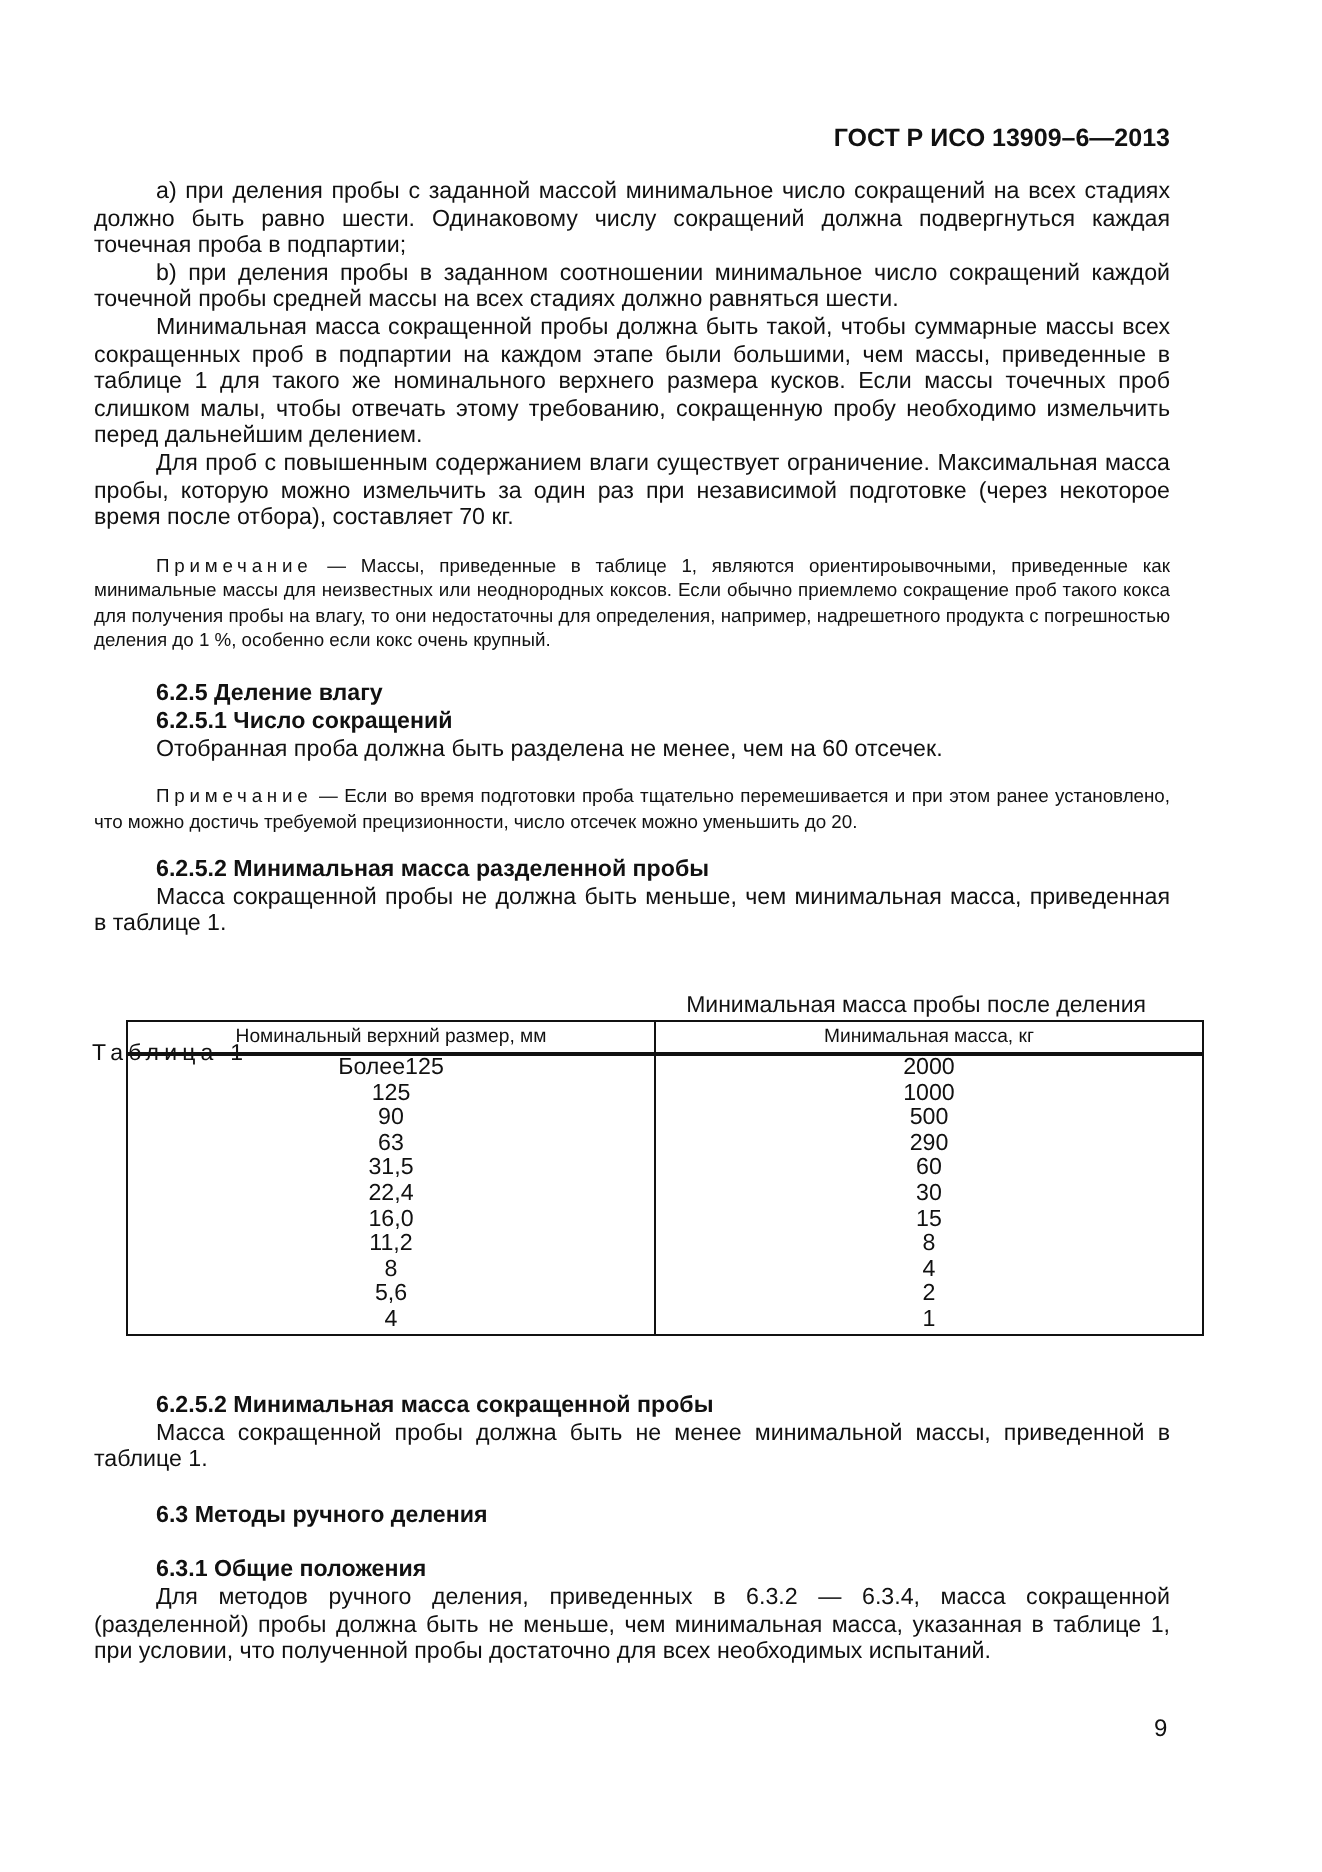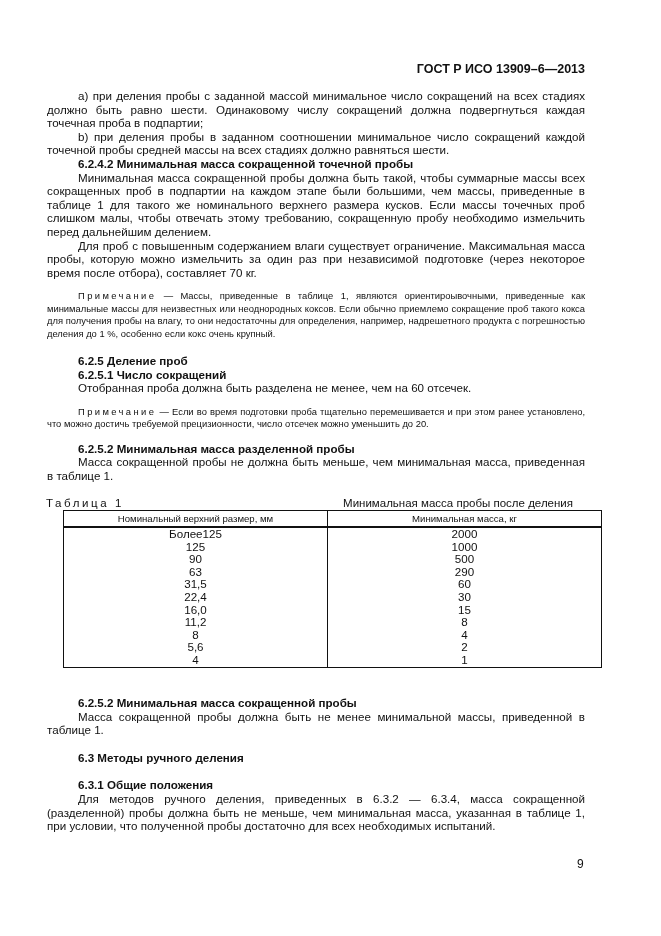--- a/index.html
+++ b/index.html
@@ -19,21 +19,21 @@
   .h { margin: 0; padding-left: 31px; font-weight: bold; }
   .note {
     margin: 0; text-indent: 31px; font-size: 9.4px; line-height: 12.4px; text-align: justify;
   }
   .spaced { letter-spacing: 2.4px; }
   .gap-s { height: 11px; }
   .gap-m { height: 14px; }
   .table-caption {
     position: absolute; left: 46px; top: 497px; width: 539px; font-size: 11.5px;
   }
-  .table-caption .left { position: absolute; left: 0; letter-spacing: 2.6px; }
+  .table-caption .left { position: absolute; left: 0; letter-spacing: 2.6px; margin-top: 24px; }
   .table-caption .right { position: absolute; right: 12px; margin-left: 48px; }
   table.data-table {
     position: absolute; left: 46px; top: 510px; width: 539px;
     border-collapse: collapse; font-size: 11.6px; margin-left: 17px;
   }
   table.data-table th {
     font-weight: normal; font-size: 9.6px; height: 15px;
     border-top: 1.2px solid #111; border-bottom: 2.4px solid #111;
     border-left: 1.6px solid #111; border-right: 1.6px solid #111;
     padding: 0; text-align: center;
@@ -47,27 +47,26 @@
   .page-number { position: absolute; left: 577px; top: 857px; font-size: 12px; }
 </style>
 </head>
 <body>
 
 <div class="doc-header">ГОСТ Р ИСО 13909–6—2013</div>
 
 <div class="body-text" style="top:89px;">
   <p class="p">а) при деления пробы с заданной массой минимальное число сокращений на всех  стадиях должно быть равно шести. Одинаковому числу сокращений  должна подвергнуться  каждая точечная проба в подпартии;</p>
   <p class="p">b) при деления пробы в заданном соотношении минимальное число сокращений каждой точечной пробы средней массы на всех стадиях должно равняться шести.</p>
-  <p class="h">6.2.4.2 Минимальная масса сокращенной точечной пробы</p>
   <p class="p">Минимальная масса сокращенной пробы должна быть такой, чтобы суммарные массы всех сокращенных проб в подпартии на каждом этапе были большими, чем массы, приведенные в таблице 1 для такого же номинального верхнего размера кусков. Если массы точечных проб слишком малы, чтобы отвечать этому требованию, сокращенную пробу необходимо измельчить перед дальнейшим делением.</p>
   <p class="p">Для проб с повышенным содержанием влаги существует ограничение. Максимальная масса пробы, которую можно измельчить за один раз при  независимой подготовке (через некоторое время после отбора), составляет 70 кг.</p>
   <div class="gap-s"></div>
   <p class="note"><span class="spaced">Примечание</span><span> — Массы, приведенные в таблице 1, являются ориентироывочными, приведенные как минимальные массы для неизвестных или неоднородных коксов. Если обычно приемлемо сокращение проб такого кокса для получения пробы на влагу, то они  недостаточны  для определения, например, надрешетного продукта с погрешностью деления до 1 %, особенно если кокс очень крупный.</span></p>
   <div class="gap-m"></div>
-  <p class="h">6.2.5 Деление проб</p>
+  <p class="h">6.2.5 Деление влагу</p>
   <p class="h">6.2.5.1 Число сокращений</p>
   <p class="p">Отобранная проба должна быть разделена не менее, чем на 60 отсечек.</p>
   <div class="gap-s"></div>
   <p class="note"><span class="spaced">Примечание</span><span> — Если во время подготовки проба тщательно перемешивается и при этом ранее установлено, что можно достичь требуемой прецизионности, число отсечек можно уменьшить до 20.</span></p>
   <div class="gap-s"></div>
   <p class="h">6.2.5.2 Минимальная масса разделенной пробы</p>
   <p class="p">Масса сокращенной пробы не должна быть меньше, чем минимальная масса, приведенная в таблице 1.</p>
 </div>
 
 <div class="table-caption">

